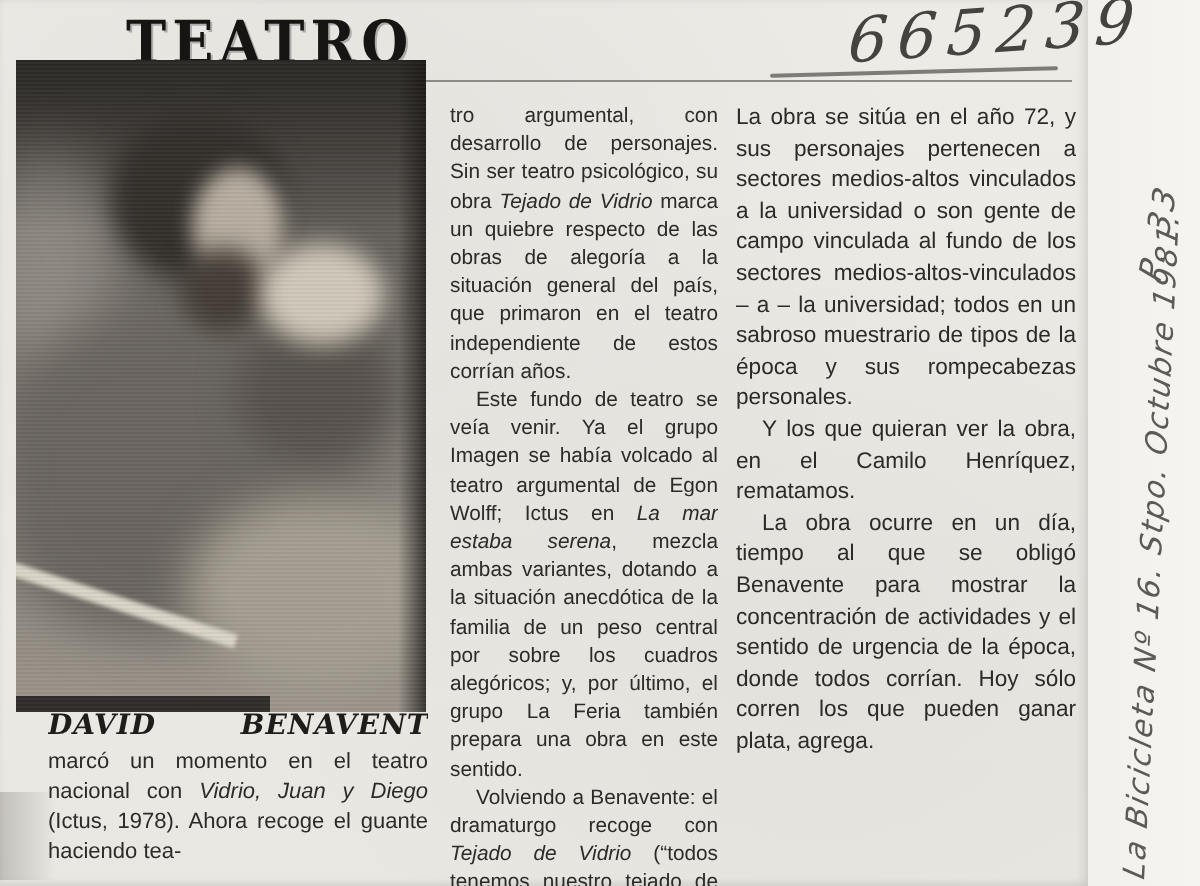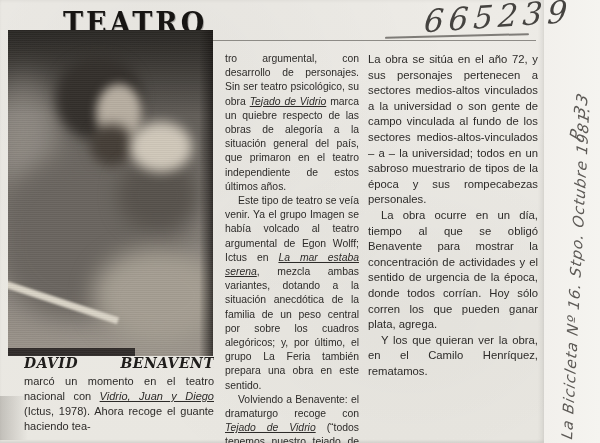--- a/index.html
+++ b/index.html
@@ -68,21 +68,21 @@
   .ph-grain{left:0;top:0;right:0;bottom:0;background:repeating-linear-gradient(0deg,rgba(255,255,255,.035) 0 1px,rgba(0,0,0,.035) 1px 2px);}
   
   .col{
     position:absolute;color:#2d2b29;text-align:justify;overflow:hidden;
   }
   .col-middle{left:225px;top:52px;width:134px;height:391px;font-size:10.4px;line-height:14.2px;}
   .col-right{left:368px;top:52px;width:170px;height:391px;font-size:11.3px;line-height:15.6px;}
   .col-left-block{left:24px;top:356px;width:190px;height:87px;font-size:11px;line-height:15px;}
   .para{margin:0;hyphens:auto;}
   .para + .para{margin-top:0;text-indent:13px;}
-  .para i{font-style:italic;text-decoration:underline;}
+  .para i{font-style:italic;}
   .byline{
     font-family:"DejaVu Serif", serif;font-style:italic;font-weight:bold;
     font-size:14px;color:#1f1d1b;word-spacing:37px;letter-spacing:.5px;
     margin:0 0 3px 0;white-space:nowrap;
   }
   
   .margin-note{position:absolute;left:544px;top:0;width:56px;height:443px;}
   .vtext{
     position:absolute;white-space:nowrap;
     font-family:"DejaVu Sans", sans-serif;font-style:italic;
@@ -126,27 +126,27 @@
 </div>
 
 <div class="col col-left-block">
   <p class="byline">DAVID BENAVENTE</p>
   <div>
       <p class="para"><span>marcó un momento en el teatro nacional con </span><i>Vidrio, Juan y Diego</i><span> (Ictus, 1978). Ahora recoge el guante haciendo tea-</span></p>
     </div>
 </div>
 
 <div class="col col-middle">
-    <p class="para"><span>tro argumental, con desarrollo de personajes. Sin ser teatro psicológico, su obra </span><i>Tejado de Vidrio</i><span> marca un quiebre respecto de las obras de alegoría a la situación general del país, que primaron en el teatro independiente de estos últimos años.</span></p>
-    <p class="para"><span>Este tipo de teatro se veía venir. Ya el grupo Imagen se había volcado al teatro argumental de Egon Wolff; Ictus en </span><i>La mar estaba serena</i><span>, mezcla ambas variantes, dotando a la situación anecdótica de la familia de un peso central por sobre los cuadros alegóricos; y, por último, el grupo La Feria también prepara una obra en este sentido.</span></p>
+    <p class="para"><span>tro argumental, con desarrollo de personajes. Sin ser teatro psicológico, su obra </span><i>Tejado de Vidrio</i><span> marca un quiebre respecto de las obras de alegoría a la situación general del país, que primaron en el teatro independiente de estos corrían años.</span></p>
+    <p class="para"><span>Este fundo de teatro se veía venir. Ya el grupo Imagen se había volcado al teatro argumental de Egon Wolff; Ictus en </span><i>La mar estaba serena</i><span>, mezcla ambas variantes, dotando a la situación anecdótica de la familia de un peso central por sobre los cuadros alegóricos; y, por último, el grupo La Feria también prepara una obra en este sentido.</span></p>
     <p class="para"><span>Volviendo a Benavente: el dramaturgo recoge con </span><i>Tejado de Vidrio</i><span> (“todos tenemos nuestro tejado de vidrio”, di-</span></p>
   </div>
 
 <div class="col col-right">
     <p class="para"><span>La obra se sitúa en el año 72, y sus personajes pertenecen a sectores medios-altos vinculados a la universidad o son gente de campo vinculada al fundo de los sectores medios-altos-vinculados – a – la universidad; todos en un sabroso muestrario de tipos de la época y sus rompecabezas personales.</span></p>
+    <p class="para"><span>Y los que quieran ver la obra, en el Camilo Henríquez, rematamos.</span></p>
     <p class="para"><span>La obra ocurre en un día, tiempo al que se obligó Benavente para mostrar la concentración de actividades y el sentido de urgencia de la época, donde todos corrían. Hoy sólo corren los que pueden ganar plata, agrega.</span></p>
-    <p class="para"><span>Y los que quieran ver la obra, en el Camilo Henríquez, rematamos.</span></p>
   </div>
 
 <div class="margin-note">
   <span class="vtext v-citation">La Bicicleta Nº 16. Stpo. Octubre 1981.</span>
   <span class="vtext v-pageref">P. 33</span>
 </div>
 
 </body></html>

